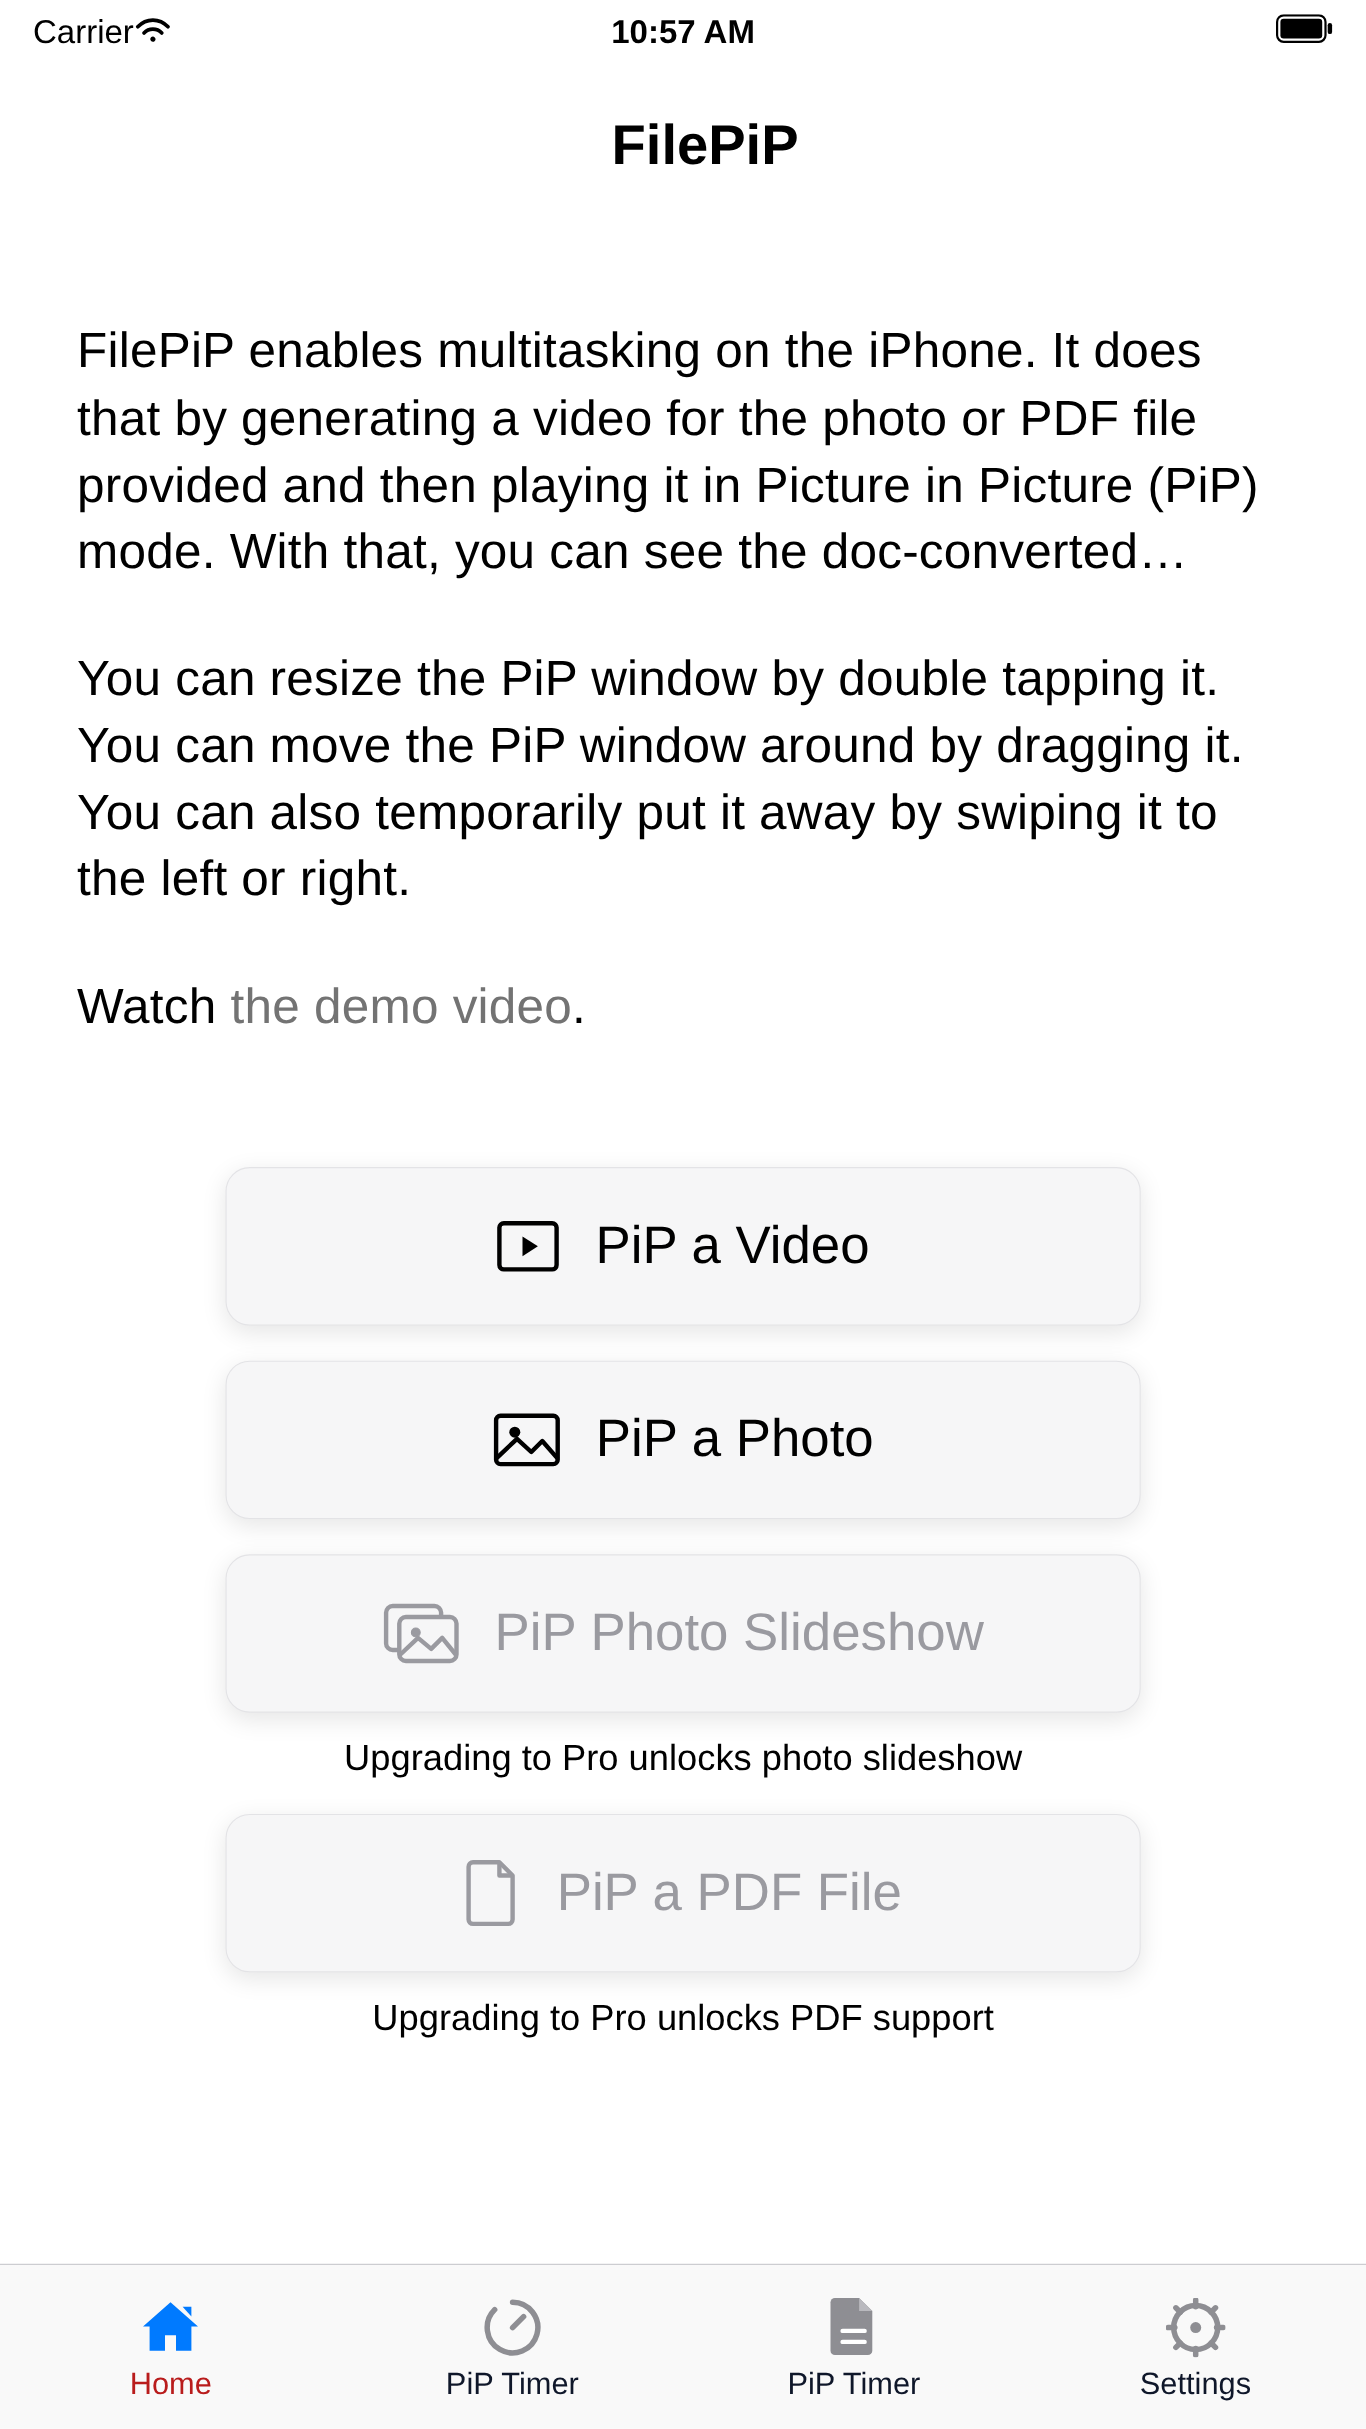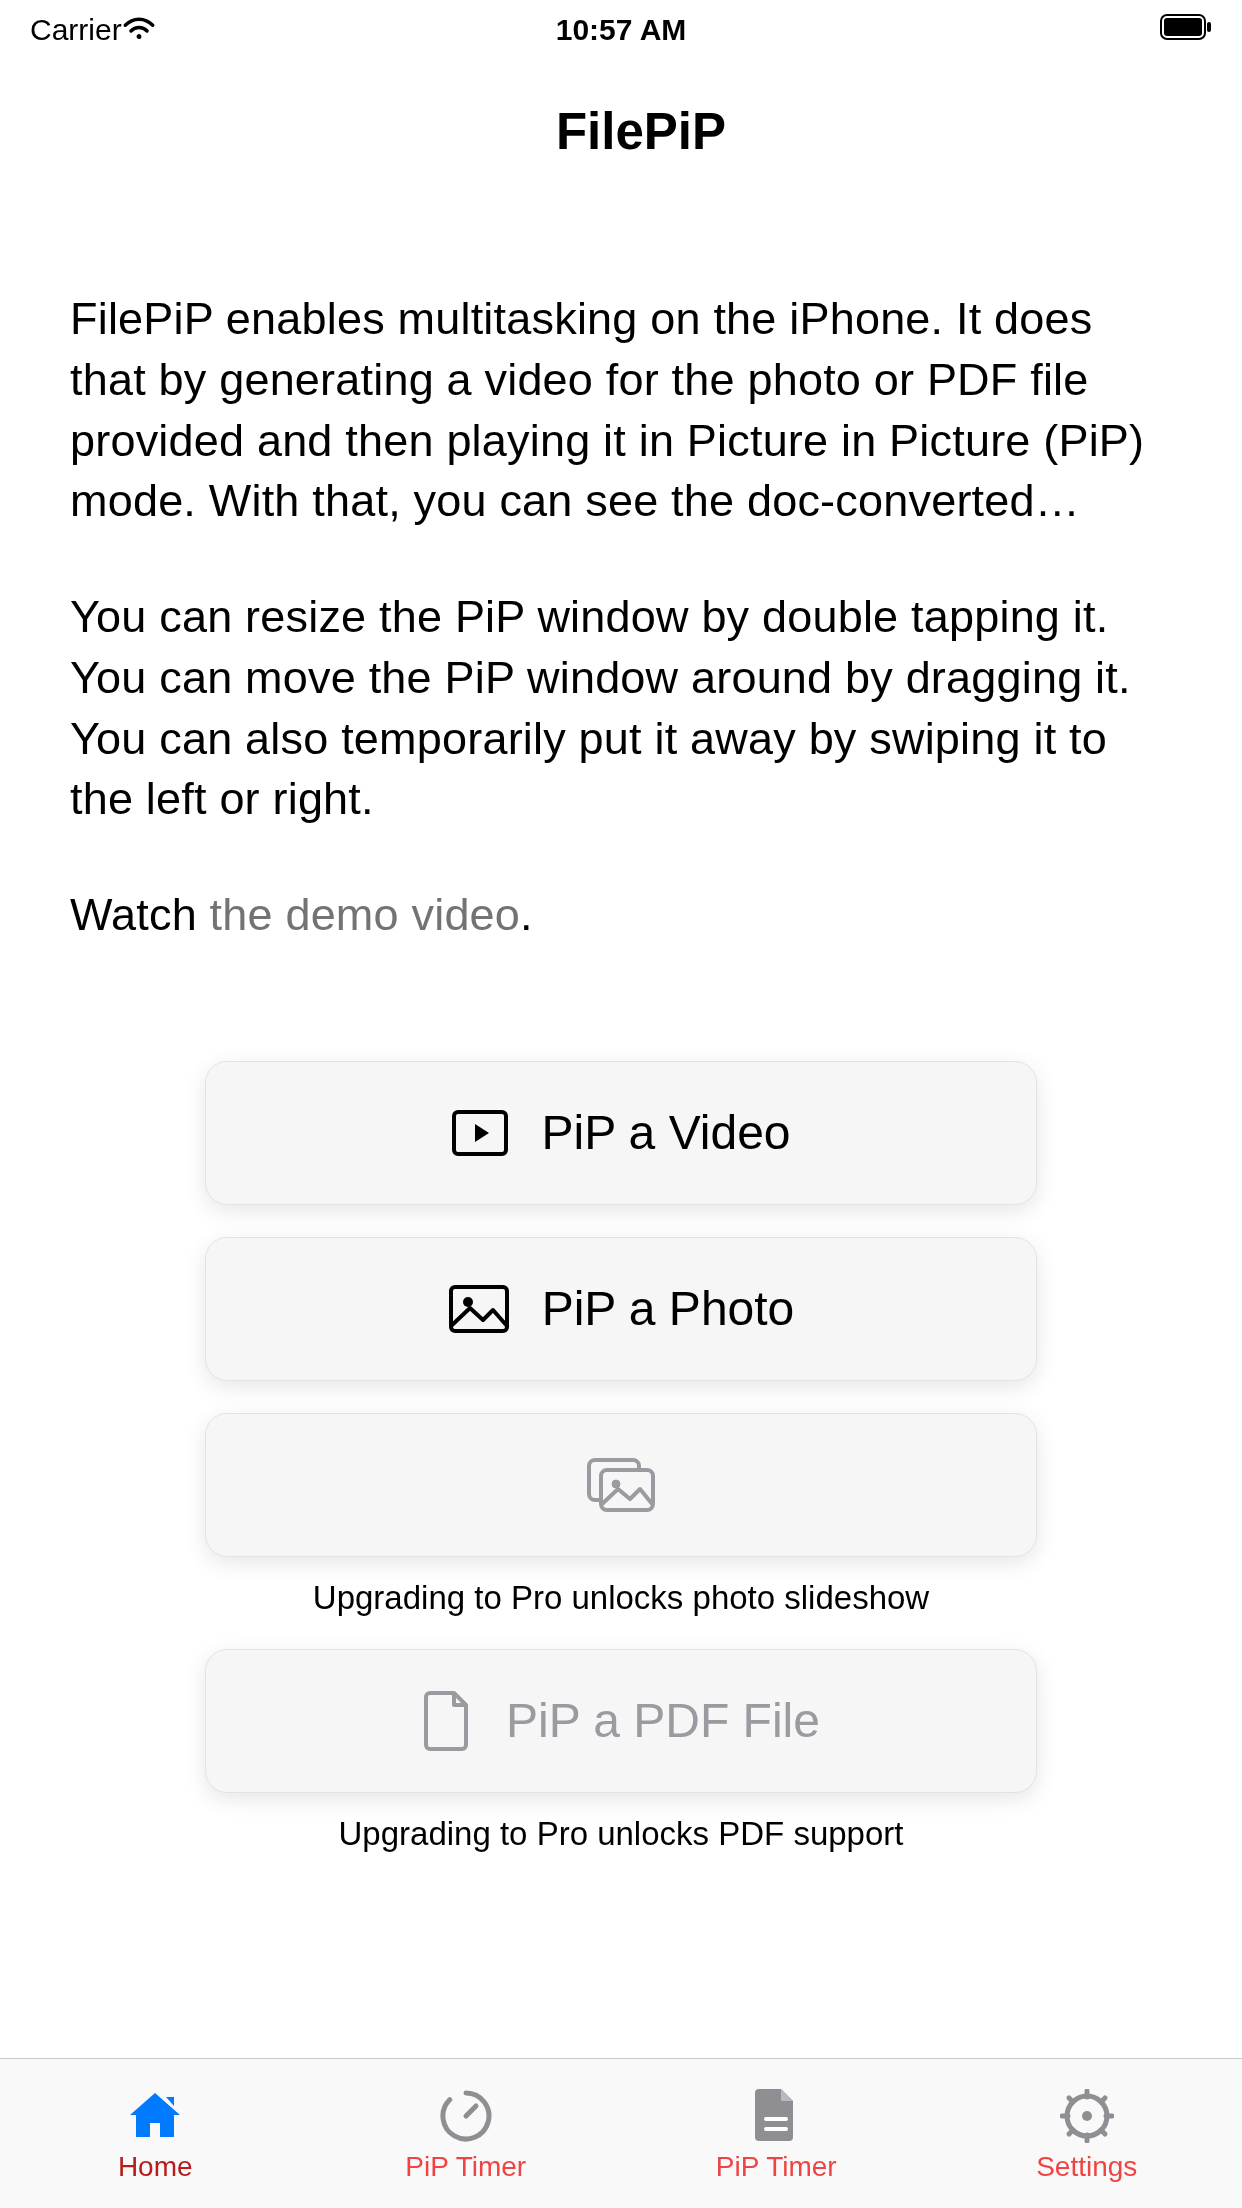--- a/index.html
+++ b/index.html
@@ -124,21 +124,21 @@
     background: #f9f9f9;
     display: flex;
   }
   .tab {
     flex: 1;
     display: flex;
     flex-direction: column;
     align-items: center;
     justify-content: center;
     gap: 8px;
-    color: #ef4444;
+    color: #0f172a;
     font-size: 28px;
     cursor: pointer;
   }
   .tab.active { color: #b91c1c; }
   .tab .tab-icon { height: 58px; display: flex; align-items: flex-end; }
 </style>
 </head>
 <body>
 
 <div class="status-bar">
@@ -204,20 +204,21 @@
   <div class="btn-wrap">
     <div class="btn disabled">
       <span class="icon">
         <svg width="70" height="56" viewBox="0 0 70 56">
           <rect x="3" y="3" width="50" height="40" rx="6" fill="none" stroke="#9a9aa0" stroke-width="4"></rect>
           <rect x="15" y="13" width="52" height="40" rx="6" fill="#f6f6f7" stroke="#9a9aa0" stroke-width="4"></rect>
           <circle class="fillable" cx="30" cy="27" r="4" fill="#9a9aa0"></circle>
           <polyline points="15,48 32,32 44,42 54,32 67,48" fill="none" stroke="#9a9aa0" stroke-width="4" stroke-linejoin="round"></polyline>
         </svg>
       </span>
+      <span>PiP Photo Slideshow</span>
     </div>
     <div class="caption">Upgrading to Pro unlocks photo slideshow</div>
   </div>
 
   <div class="btn-wrap">
     <div class="btn disabled">
       <span class="icon">
         <svg width="52" height="62" viewBox="0 0 52 62">
           <path d="M8 3h24l12 12v40a4 4 0 0 1-4 4H8a4 4 0 0 1-4-4V7a4 4 0 0 1 4-4z" fill="none" stroke="#9a9aa0" stroke-width="4" stroke-linejoin="round"></path>
           <polyline points="32,3 32,15 44,15" fill="none" stroke="#9a9aa0" stroke-width="4" stroke-linejoin="round"></polyline>

